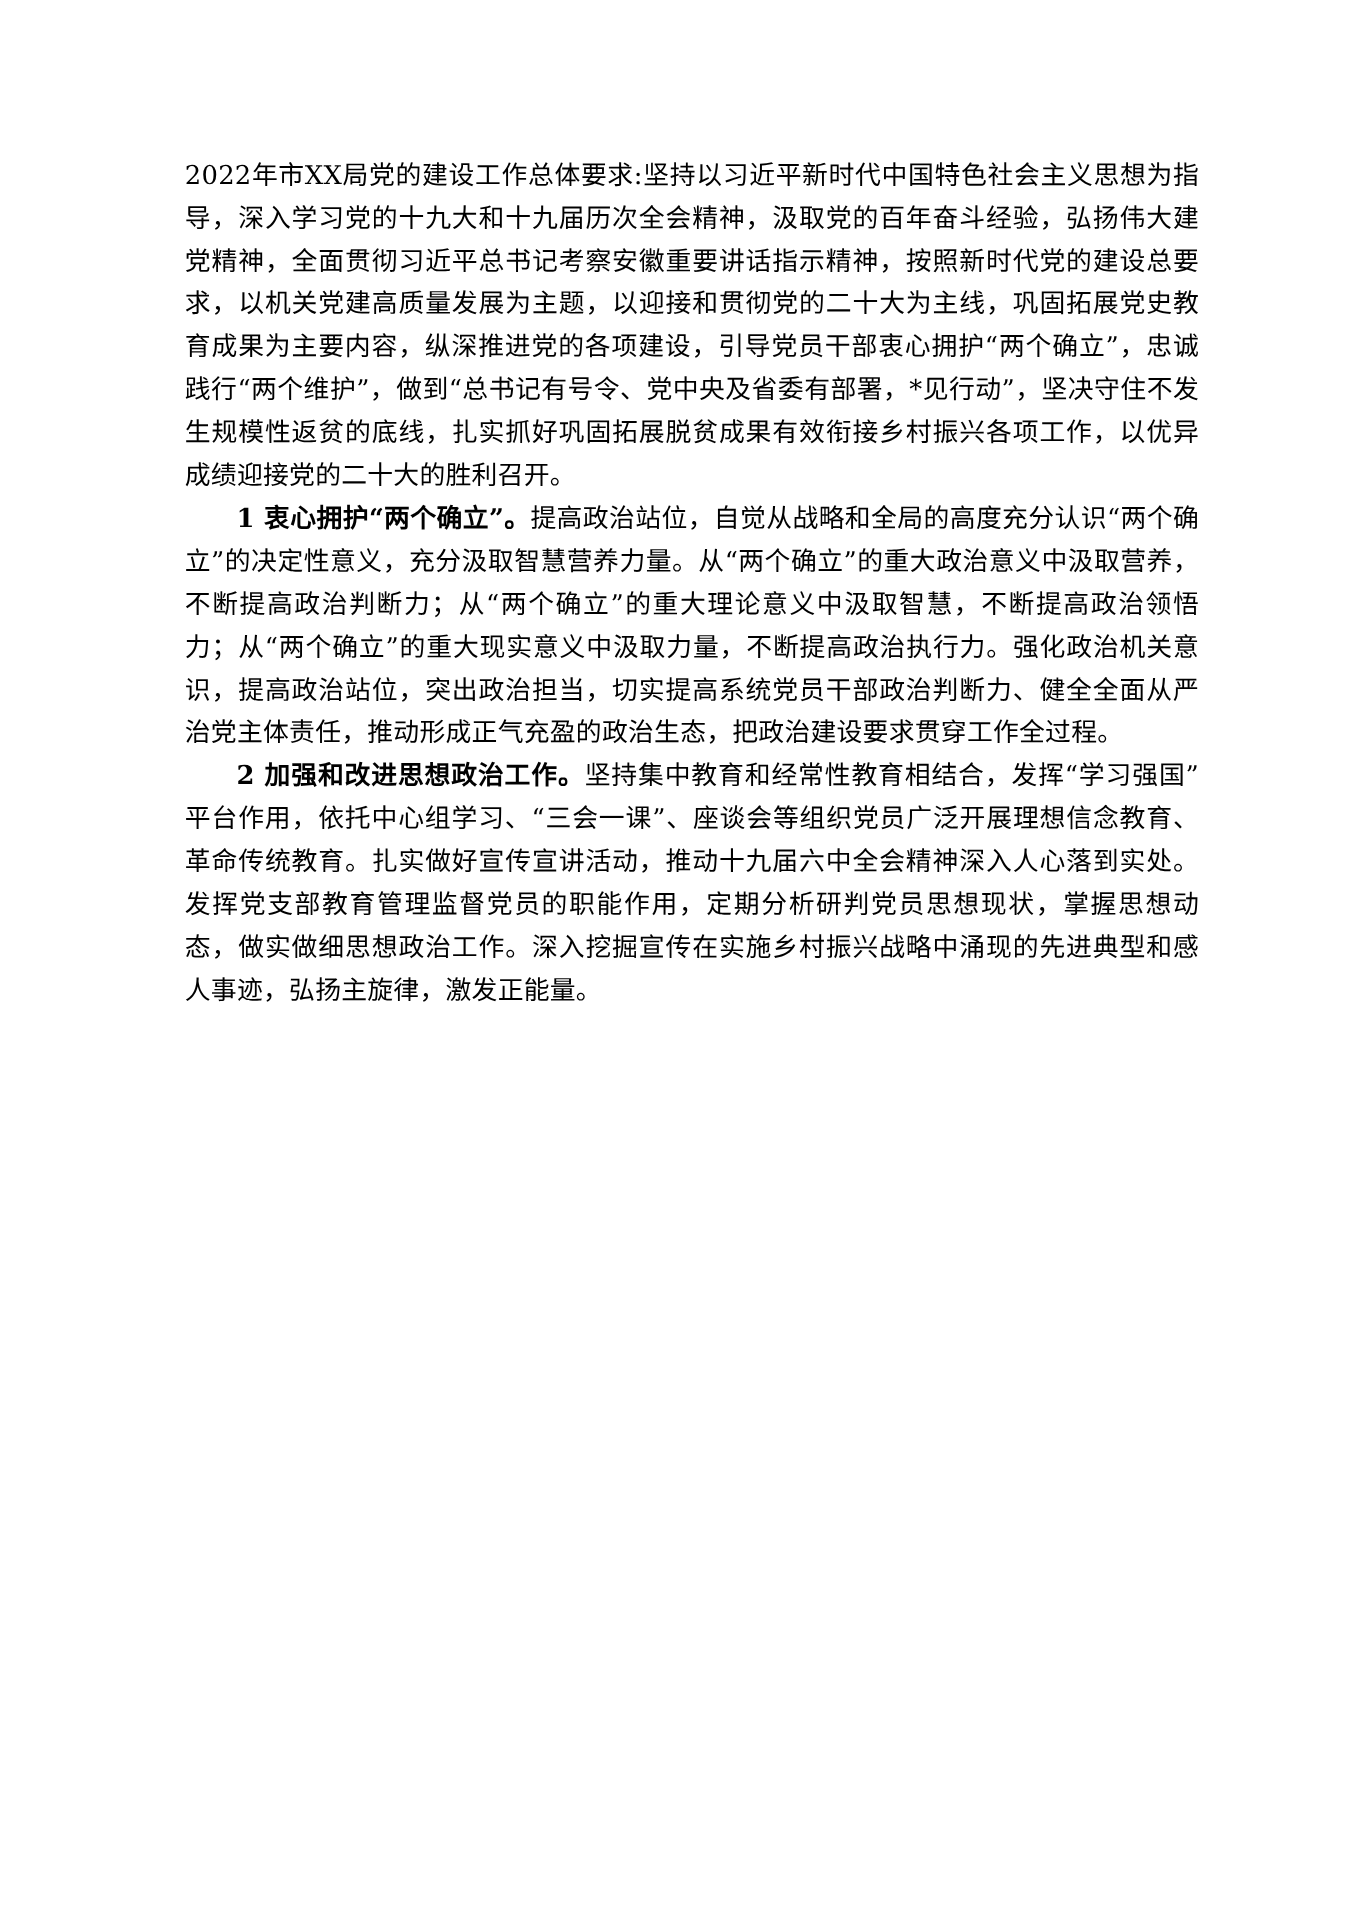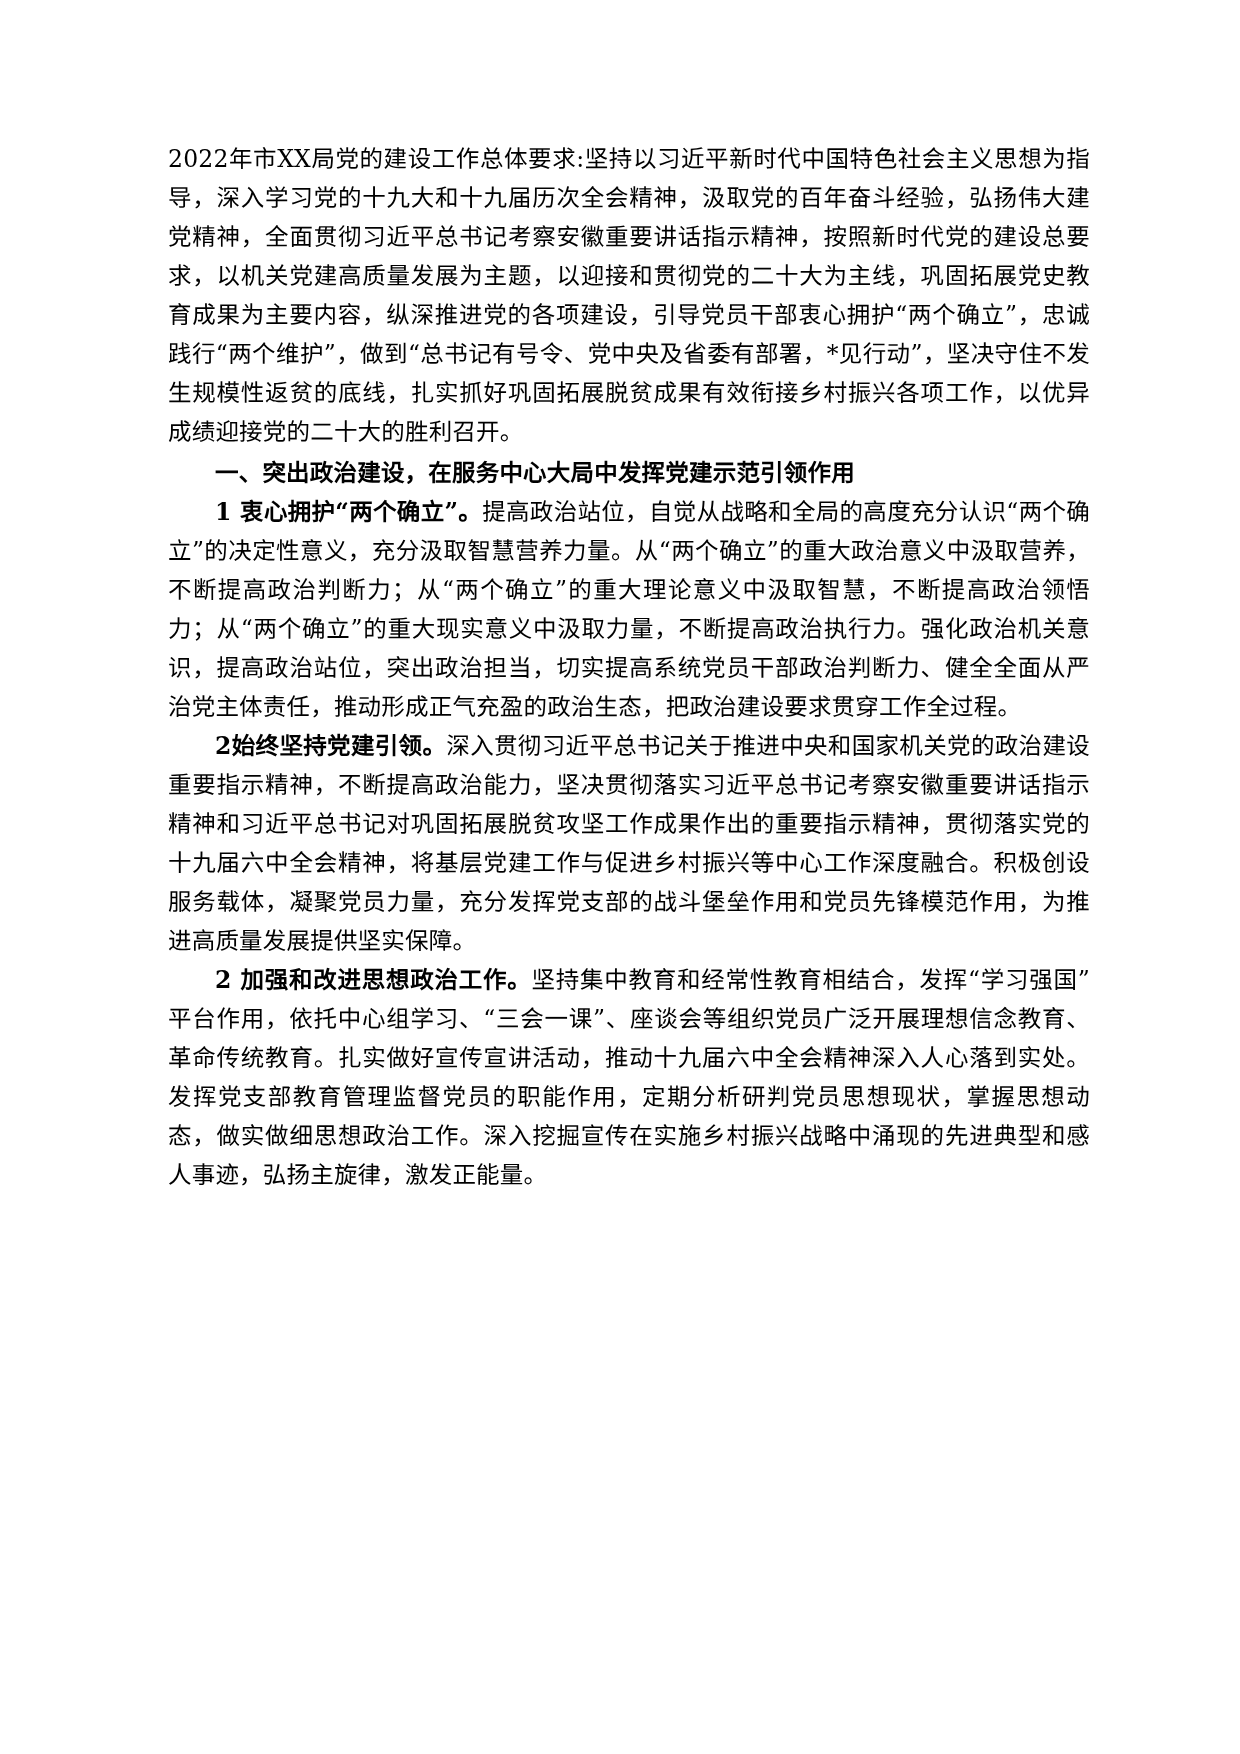--- a/index.html
+++ b/index.html
@@ -48,25 +48,23 @@
   }
 </style>
 </head>
 <body>
 
 <div class="page">
   <div class="doc-body">
 
     <p class="para">2022年市XX局党的建设工作总体要求:坚持以习近平新时代中国特色社会主义思想为指导，深入学习党的十九大和十九届历次全会精神，汲取党的百年奋斗经验，弘扬伟大建党精神，全面贯彻习近平总书记考察安徽重要讲话指示精神，按照新时代党的建设总要求，以机关党建高质量发展为主题，以迎接和贯彻党的二十大为主线，巩固拓展党史教育成果为主要内容，纵深推进党的各项建设，引导党员干部衷心拥护“两个确立”，忠诚践行“两个维护”，做到“总书记有号令、党中央及省委有部署，*见行动”，坚决守住不发生规模性返贫的底线，扎实抓好巩固拓展脱贫成果有效衔接乡村振兴各项工作，以优异成绩迎接党的二十大的胜利召开。</p>
 
-    <p class="heading">一、突出政治建设，在服务中心大局中发挥党建示范引领作用</p>
 
     <p class="para-indent"><span class="sub-lead">1 衷心拥护“两个确立”。</span><span>提高政治站位，自觉从战略和全局的高度充分认识“两个确立”的决定性意义，充分汲取智慧营养力量。从“两个确立”的重大政治意义中汲取营养，不断提高政治判断力；从“两个确立”的重大理论意义中汲取智慧，不断提高政治领悟力；从“两个确立”的重大现实意义中汲取力量，不断提高政治执行力。强化政治机关意识，提高政治站位，突出政治担当，切实提高系统党员干部政治判断力、健全全面从严治党主体责任，推动形成正气充盈的政治生态，把政治建设要求贯穿工作全过程。</span></p>
 
-    <p class="para-indent"><span class="sub-lead">2始终坚持党建引领。</span><span>深入贯彻习近平总书记关于推进中央和国家机关党的政治建设重要指示精神，不断提高政治能力，坚决贯彻落实习近平总书记考察安徽重要讲话指示精神和习近平总书记对巩固拓展脱贫攻坚工作成果作出的重要指示精神，贯彻落实党的十九届六中全会精神，将基层党建工作与促进乡村振兴等中心工作深度融合。积极创设服务载体，凝聚党员力量，充分发挥党支部的战斗堡垒作用和党员先锋模范作用，为推进高质量发展提供坚实保障。</span></p>
 
 
 
     <p class="para-indent"><span class="sub-lead">2 加强和改进思想政治工作。</span><span>坚持集中教育和经常性教育相结合，发挥“学习强国”平台作用，依托中心组学习、“三会一课”、座谈会等组织党员广泛开展理想信念教育、革命传统教育。扎实做好宣传宣讲活动，推动十九届六中全会精神深入人心落到实处。发挥党支部教育管理监督党员的职能作用，定期分析研判党员思想现状，掌握思想动态，做实做细思想政治工作。深入挖掘宣传在实施乡村振兴战略中涌现的先进典型和感人事迹，弘扬主旋律，激发正能量。</span></p>
 
 
   </div>
 </div>
 
 </body></html>

